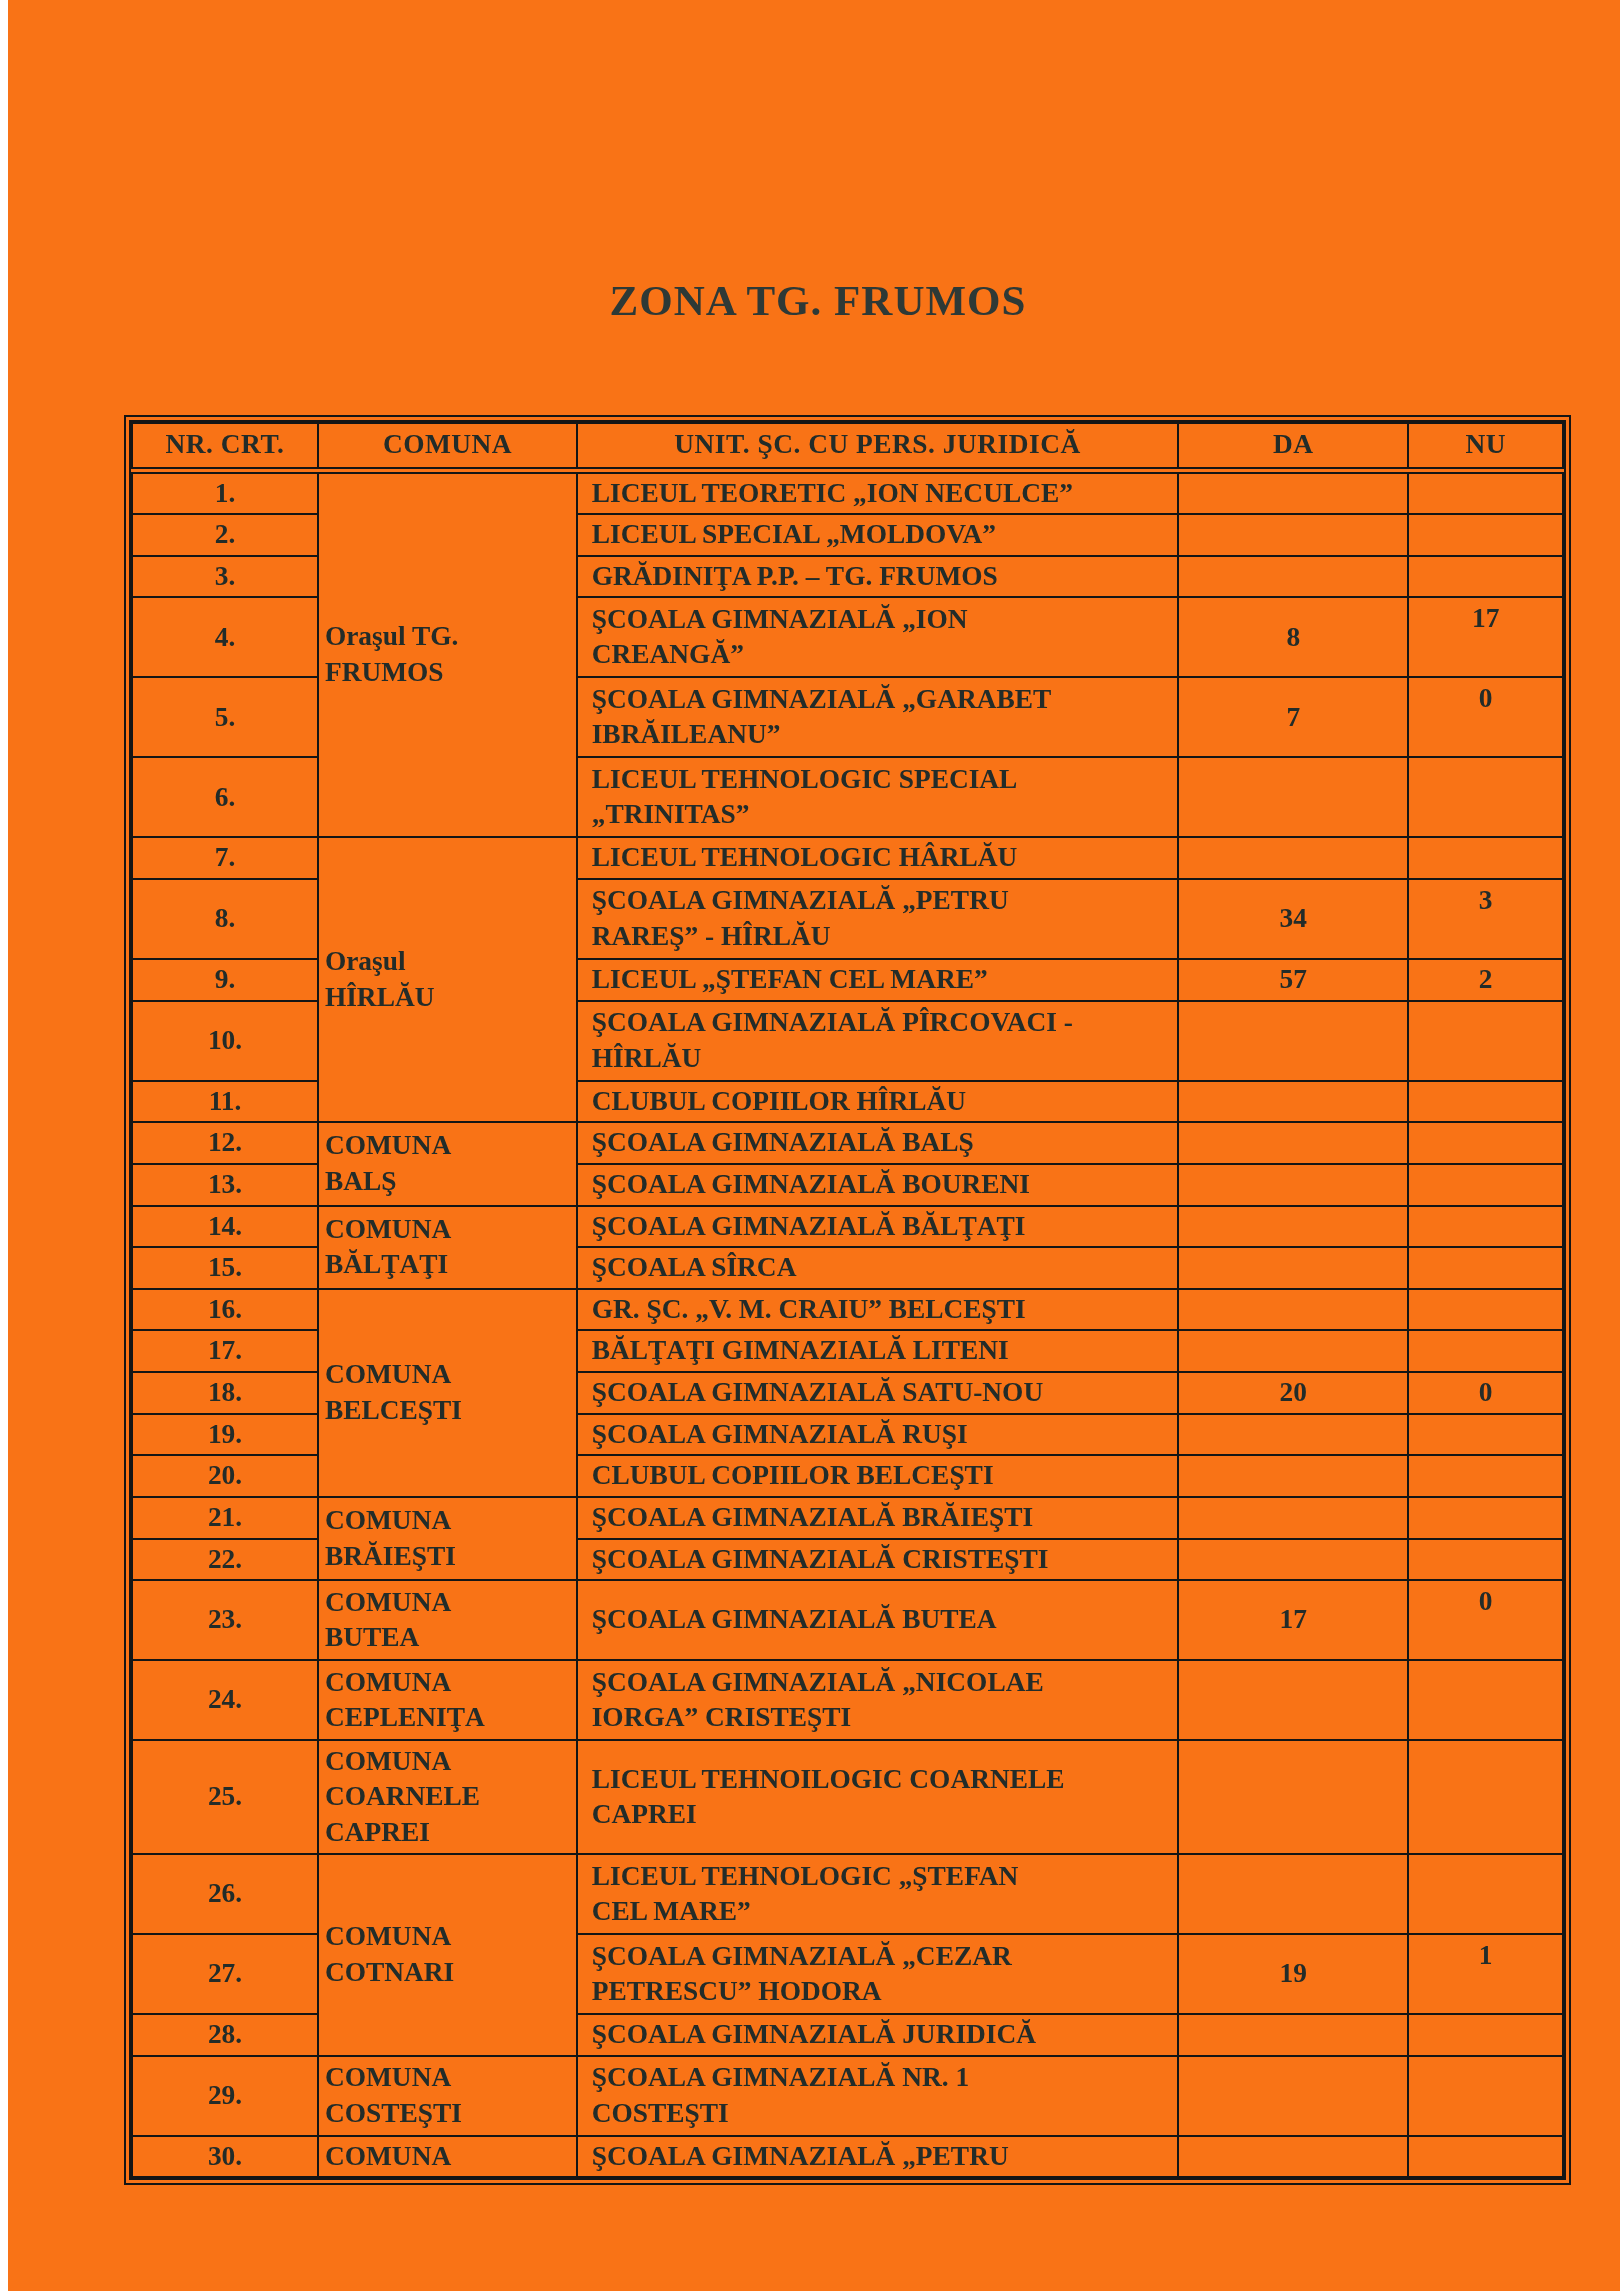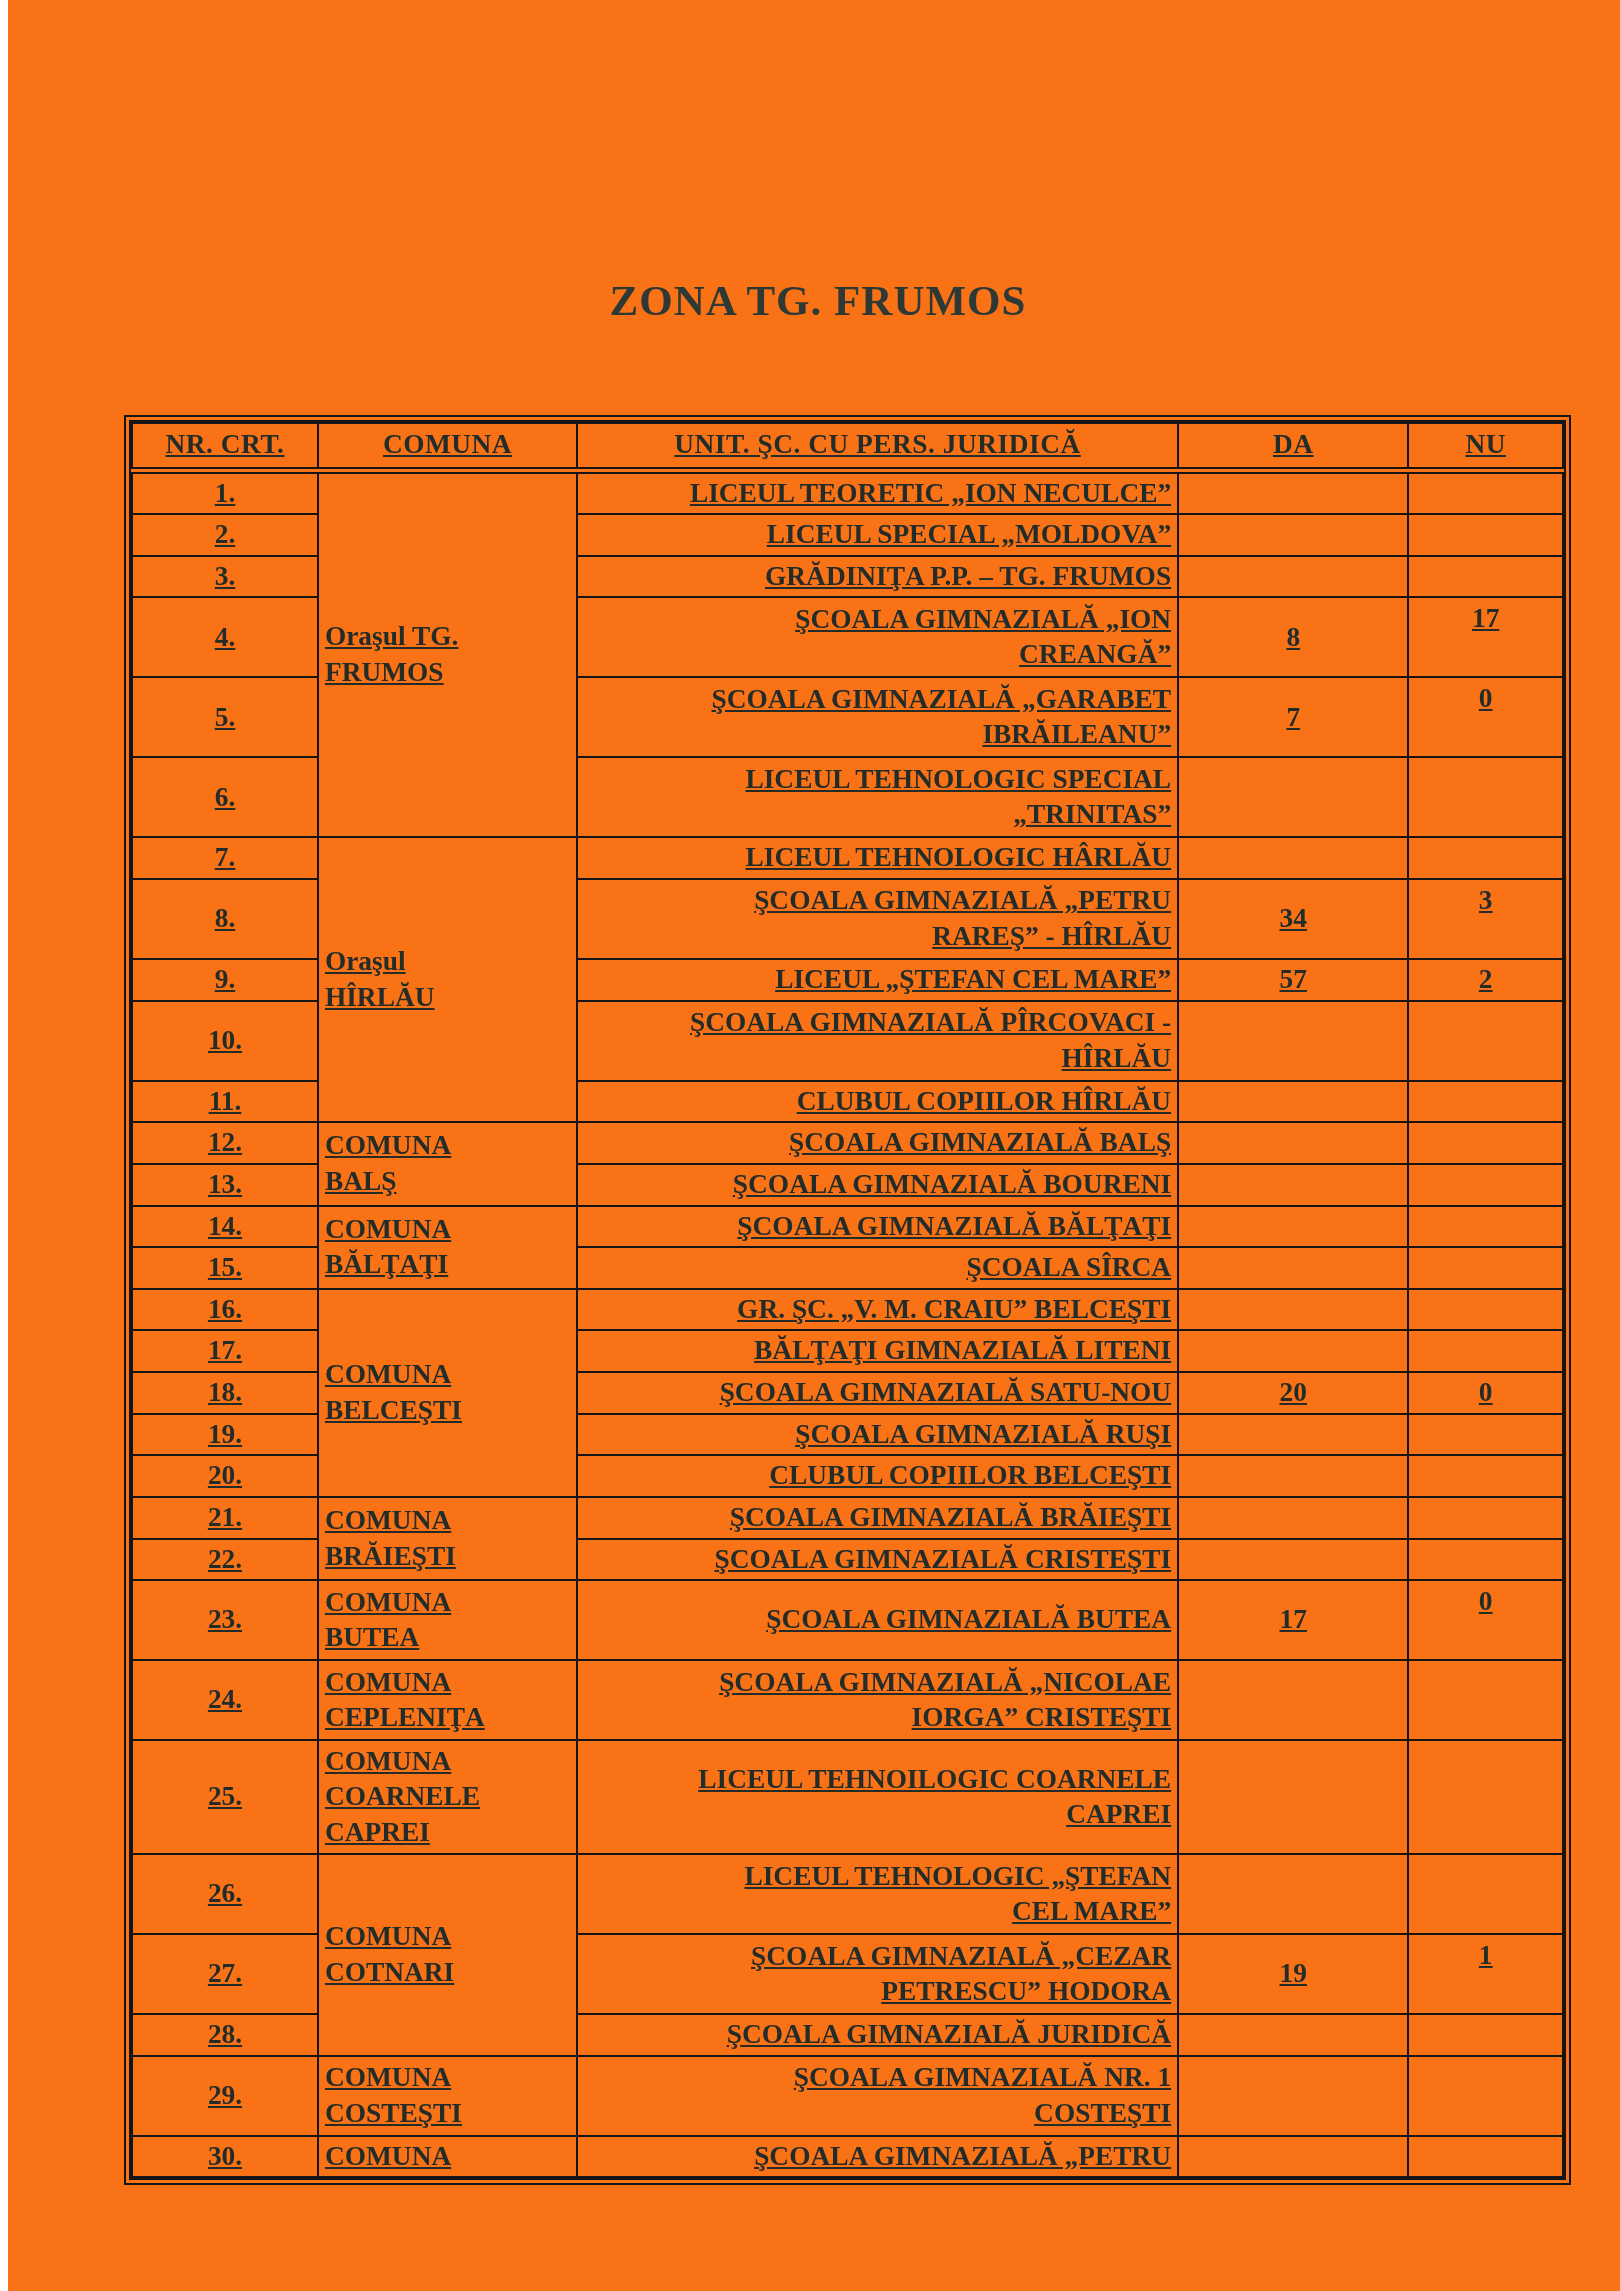--- a/index.html
+++ b/index.html
@@ -28,21 +28,20 @@
     font-size: 43px;
     font-weight: bold;
     letter-spacing: 1px;
     color: #2e3936;
   }
   .table-wrap {
     margin: 90px 0 0 116px;
     width: 1447px;
     border: 7.8px double #151515;
     box-sizing: border-box;
-    text-decoration: underline;
   }
   table {
     border-collapse: collapse;
     width: 100%;
     table-layout: fixed;
   }
   th, td {
     border: 2px solid #151515;
     font-weight: bold;
     font-size: 27.4px;
@@ -60,21 +59,21 @@
   }
   tbody tr { height: 37px; }
   tbody tr.tall { height: 80px; }
   tbody tr.xtall { height: 114px; }
   td.nr { text-align: center; }
   td.comuna {
     text-align: left;
     white-space: pre-line;
   }
   td.unit {
-    text-align: right;
+    text-align: left;
     padding-left: 13.7px;
     white-space: pre-line;
   }
   td.num { text-align: center; }
   td.num.top {
     vertical-align: top;
     padding-top: 2.9px;
   }
 </style>
 </head>

